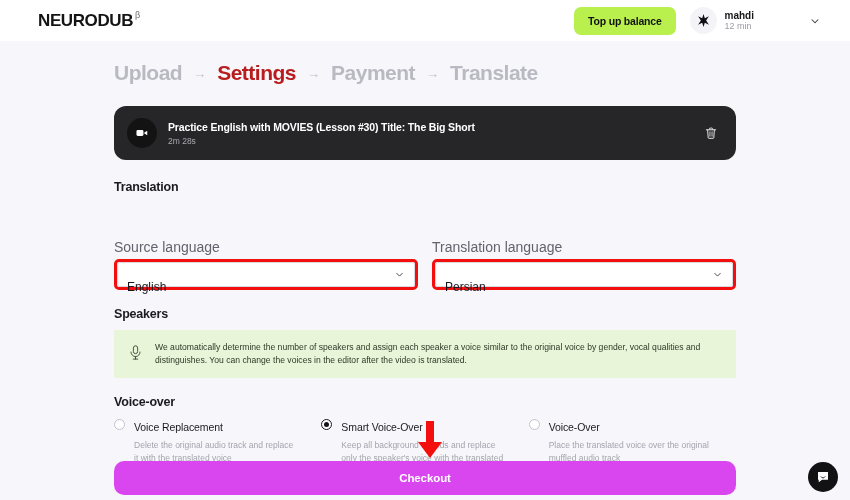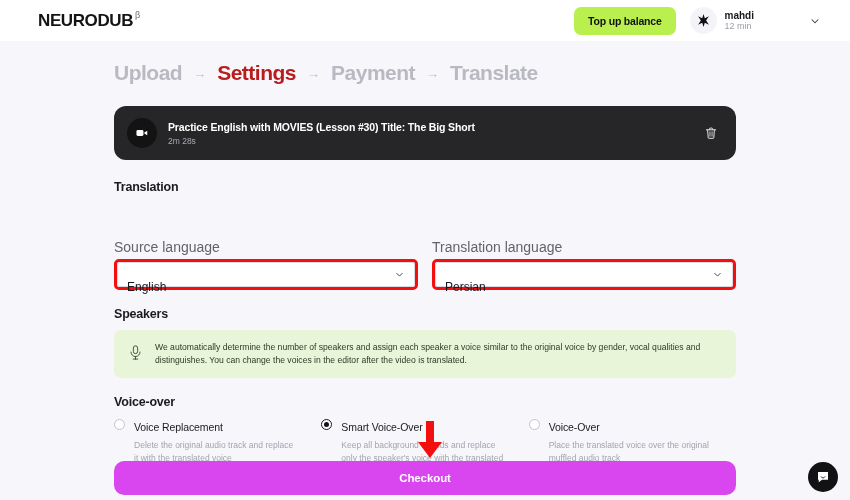--- a/index.html
+++ b/index.html
@@ -175,21 +175,21 @@
     padding: 0 9px;
     cursor: pointer;
   }
   .select-value { font-size: 12px; color: #19191f; margin-top: 24px; }
   .select-chev { margin-left: auto; }
 
   
   .notice {
     margin-top: 9px;
     background: #e8f5d9;
-    border-radius: 7px;
+    border-radius: 1px;
     display: flex;
     align-items: center;
     gap: 11px;
     padding: 11px 13px;
   }
   .notice-icon { flex: 0 0 auto; }
   .notice-text {
     font-size: 8.6px;
     line-height: 1.52;
     color: #2f3a26;

